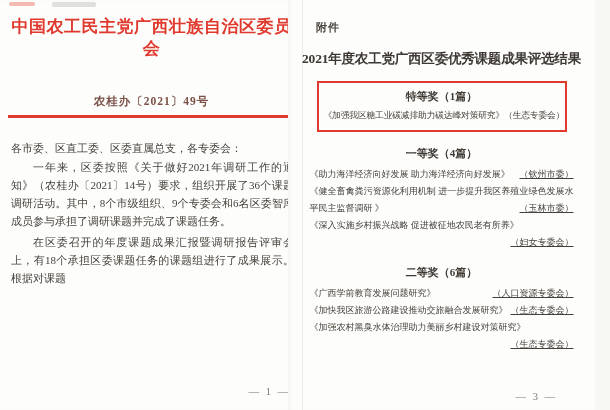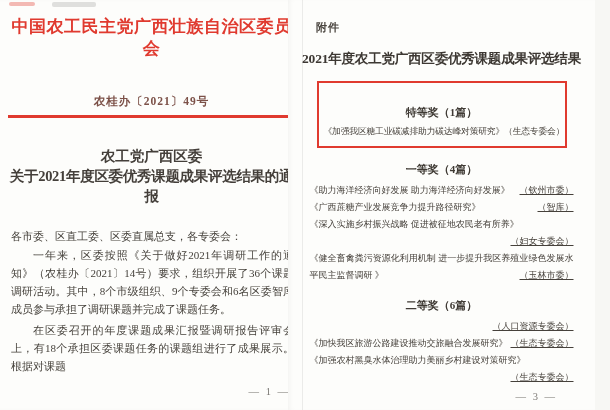--- a/index.html
+++ b/index.html
@@ -60,21 +60,21 @@
   .attach{margin:20px 0 0 28px;font-size:11px;font-weight:bold;color:#4a453f;letter-spacing:1px;}
   .rtitle{
     margin-top:15px;text-align:center;font-weight:bold;
     font-size:13.5px;letter-spacing:-.2px;color:#3d3833;padding:0 8px;
   }
   .redbox{
     margin:13px auto 0;width:250px;border:2.5px solid var(--accent-red);
     padding:5px 5px 7px;
   }
   .sec-heading{
-    text-align:center;font-weight:bold;font-size:11px;color:#3f3a34;line-height:16px;margin-top:16px;
+    text-align:center;font-weight:bold;font-size:11px;color:#3f3a34;line-height:16px;
   }
   .sec-heading.standalone{margin-top:13px;}
   .entries{width:264px;margin:5px auto 0;}
   .entry{
     display:flow-root;font-size:9px;line-height:17px;color:#46413b;
     text-align:justify;letter-spacing:0;
   }
   .entry .org{float:right;text-decoration:underline;}
   .redbox .entry-flex{
     display:flex;justify-content:space-between;white-space:nowrap;
@@ -88,24 +88,20 @@
 <div class="canvas">
 
   <div class="page page-left">
     <div class="smudge-red"></div>
     <div class="smudge-gray"></div>
 
     <div class="org-name">中国农工民主党广西壮族自治区委员会</div>
     <div class="doc-number">农桂办〔2021〕49号</div>
     <div class="red-rule"></div>
 
-    <div class="notice-title">
-      <div class="l1">农工党广西区委</div>
-      <div class="l2">关于2021年度区委优秀课题成果评选结果的通报</div>
-    </div>
 
     <div class="body-text salutation">各市委、区直工委、区委直属总支，各专委会：</div>
     <div class="body-text para para1">一年来，区委按照《关于做好2021年调研工作的通知》（农桂办〔2021〕14号）要求，组织开展了36个课题调研活动。其中，8个市级组织、9个专委会和6名区委智库成员参与承担了调研课题并完成了课题任务。</div>
     <div class="body-text para para2">在区委召开的年度课题成果汇报暨调研报告评审会上，有18个承担区委课题任务的课题组进行了成果展示。根据对课题</div>
 
     <div class="pageno pageno-left">— 1 —</div>
   </div>
 
   <div class="page page-right">
     <div class="attach">附件</div>
@@ -115,28 +111,27 @@
       <div class="sec-heading">特等奖（1篇）</div>
       <div class="entry-flex">
         <span>《加强我区糖工业碳减排助力碳达峰对策研究》</span>
         <span>（生态专委会）</span>
       </div>
     </div>
 
     <div class="sec-heading standalone">一等奖（4篇）</div>
     <div class="entries">
       <div class="entry"><span>《助力海洋经济向好发展 助力海洋经济向好发展》</span><span class="org">（钦州市委）</span></div>
-      <div class="entry"><span>《广西蔗糖产业发展竞争力提升路径研究》</span><span class="org">（智库）</span></div>
+      <div class="entry"><span>《健全畜禽粪污资源化利用机制 进一步提升我区养殖业绿色发展水平民主监督调研 》</span><span class="org">（玉林市委）</span></div>
       <div class="entry"><span>《深入实施乡村振兴战略 促进被征地农民老有所养》</span><span class="org">（妇女专委会）</span></div>
-      <div class="entry"><span>《健全畜禽粪污资源化利用机制 进一步提升我区养殖业绿色发展水平民主监督调研 》</span><span class="org">（玉林市委）</span></div>
     </div>
 
     <div class="sec-heading standalone">二等奖（6篇）</div>
     <div class="entries">
-      <div class="entry"><span class="org">（人口资源专委会）</span></div>
+      <div class="entry"><span>《广西学前教育发展问题研究》</span><span class="org">（人口资源专委会）</span></div>
       <div class="entry"><span>《加快我区旅游公路建设推动交旅融合发展研究》</span><span class="org">（生态专委会）</span></div>
       <div class="entry"><span>《加强农村黑臭水体治理助力美丽乡村建设对策研究》</span><span class="org">（生态专委会）</span></div>
     </div>
 
     <div class="pageno pageno-right">— 3 —</div>
   </div>
 
   <div class="seam"></div>
 </div>
 

